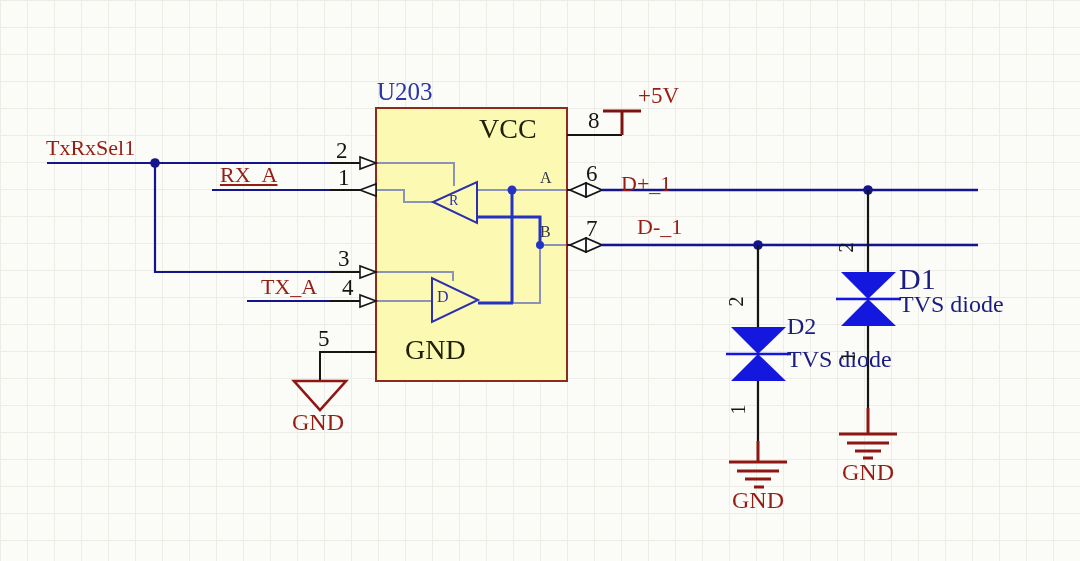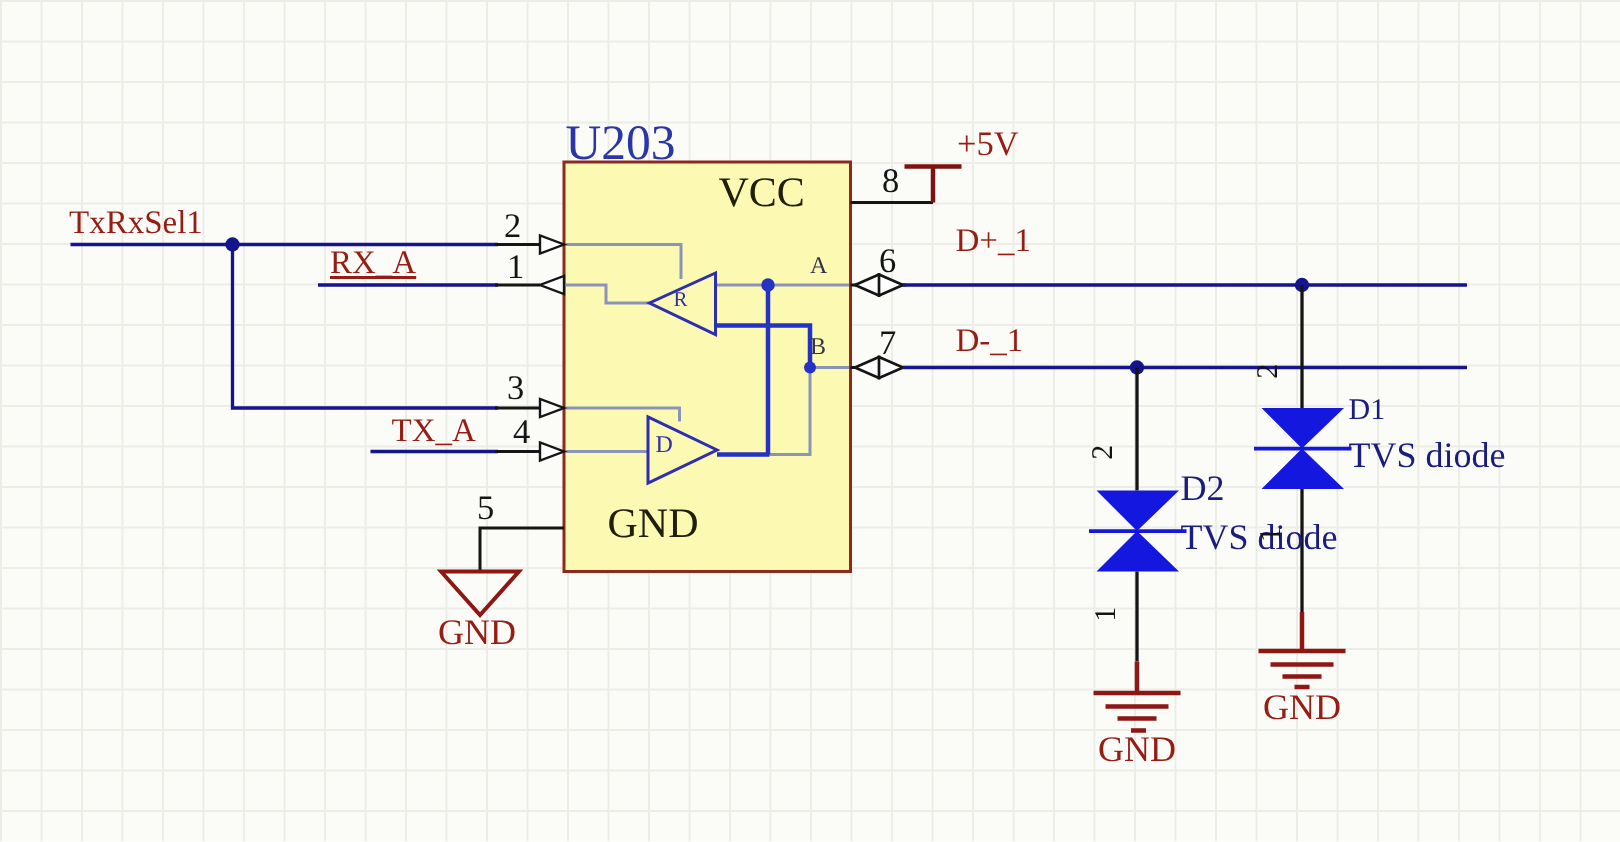--- a/index.html
+++ b/index.html
@@ -127,46 +127,46 @@
       <path d="M729,462 H787"></path>
       <path d="M737,471 H779"></path>
       <path d="M745,479 H771"></path>
       <path d="M754,487 H764"></path>
     </g>
   </svg>
 
   <div class="lbl net maroon" style="left:46px; top:136px;text-align:right;">TxRxSel1</div>
   <div class="lbl net maroon" style="left:220px; top:163px;text-decoration:underline;">RX_A</div>
   <div class="lbl net maroon" style="left:246px; top:275px;margin-left:15px;">TX_A</div>
-  <div class="lbl net maroon" style="left:621px; top:148px;padding-left:16px;">D+_1</div>
+  <div class="lbl net maroon" style="left:621px; top:172px;">D+_1</div>
   <div class="lbl net maroon" style="left:637px; top:215px;">D-_1</div>
   <div class="lbl maroon" style="left:596px; top:84px; font-size:23px;margin-left:42px;">+5V</div>
 
   <div class="lbl pin-num" style="left:336px; top:139px;">2</div>
   <div class="lbl pin-num" style="left:338px; top:166px;">1</div>
   <div class="lbl pin-num" style="left:338px; top:247px;">3</div>
   <div class="lbl pin-num" style="left:342px; top:276px;">4</div>
   <div class="lbl pin-num" style="left:318px; top:327px;">5</div>
   <div class="lbl pin-num" style="left:588px; top:109px;">8</div>
   <div class="lbl pin-num" style="left:586px; top:162px;">6</div>
   <div class="lbl pin-num" style="left:586px; top:217px;">7</div>
 
-  <div class="lbl blue" style="left:377px; top:79px; font-size:33px;">U203</div>
+  <div class="lbl blue" style="left:377px; top:79px; font-size:25px;">U203</div>
   <div class="lbl body-txt" style="left:479px; top:114px;text-align:right;">VCC</div>
   <div class="lbl body-txt" style="left:405px; top:335px;">GND</div>
   <div class="lbl port" style="left:540px; top:170px;">A</div>
   <div class="lbl port" style="left:540px; top:224px;">B</div>
   <div class="lbl" style="left:449px; top:194px; font-size:14px; color:#2C2FB0;">R</div>
   <div class="lbl" style="left:437px; top:289px; font-size:16px; color:#2C2FB0;">D</div>
 
   <div class="lbl maroon" style="left:292px; top:410px; font-size:24px;">GND</div>
   <div class="lbl maroon" style="left:732px; top:488px; font-size:24px;">GND</div>
   <div class="lbl maroon" style="left:842px; top:460px; font-size:24px;">GND</div>
 
-  <div class="lbl navy" style="left:899px; top:263px; font-size:20px;">D1</div>
+  <div class="lbl navy" style="left:899px; top:263px; font-size:30px;">D1</div>
   <div class="lbl navy" style="left:899px; top:292px; font-size:24px;">TVS diode</div>
   <div class="lbl navy" style="left:787px; top:314px; font-size:24px;">D2</div>
   <div class="lbl navy" style="left:787px; top:347px; font-size:24px;">TVS diode</div>
 
   <div class="lbl rot" style="left:841px; top:237px;">2</div>
   <div class="lbl rot" style="left:843px; top:346px;">1</div>
   <div class="lbl rot" style="left:731px; top:291px;">2</div>
   <div class="lbl rot" style="left:733px; top:399px;">1</div>
 
 </div>

